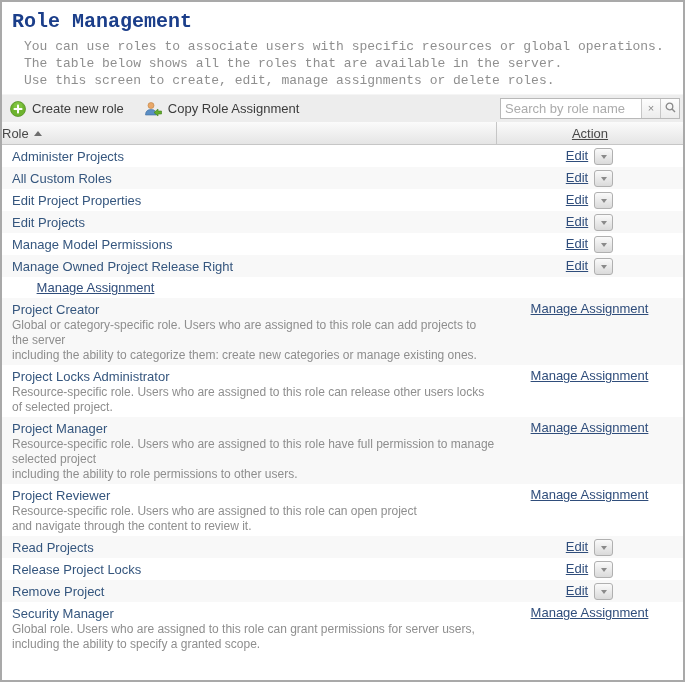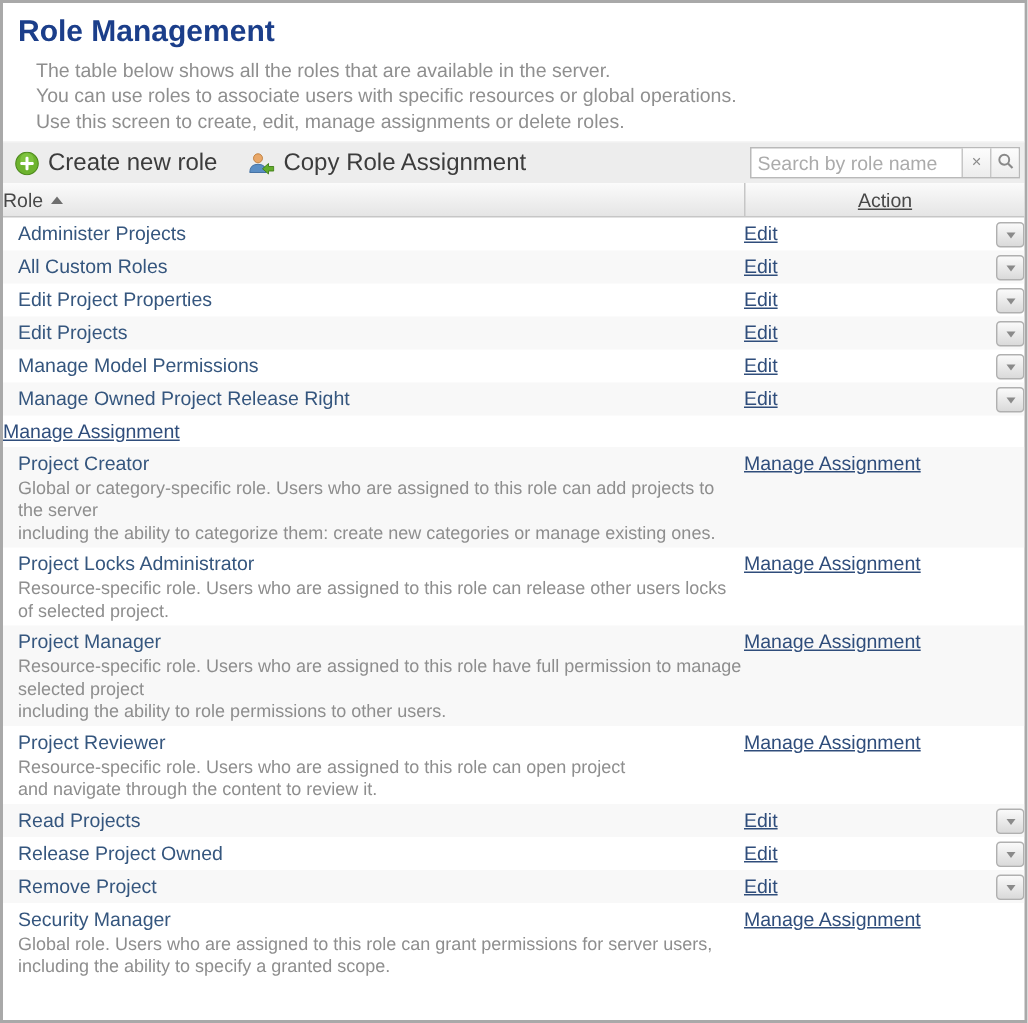--- a/index.html
+++ b/index.html
@@ -7,21 +7,21 @@
     position:relative;
     width:685px; height:682px;
     box-sizing:border-box;
     background:#ffffff;
     border:2px solid #a9a9a9;
     font-family:"Liberation Sans", sans-serif;
     overflow:hidden;
     display:flex; flex-direction:column;
   }
   
-  .hdr { padding:8px 10px 5px 10px; background:#ffffff; }
+  .hdr { padding:8px 10px 5px 10px; background:#ffffff;font-family:Liberation Mono, monospace; }
   .hdr h1 {
     margin:0 0 5px 0;
     font-size:20px; line-height:23px;
     font-weight:bold;
     color:#1b3e8a;
   }
   .intro { margin-left:12px; }
   .intro div {
     font-size:13px; line-height:17px;
     color:#8f8f8f;
@@ -29,21 +29,21 @@
   
   .toolbar {
     height:27px; flex:0 0 27px;
     background:#ededed;
     display:flex; align-items:center;
     padding:0 3px 0 8px;
     border-top:1px solid #f5f5f5;
   }
   .tool-btn {
     display:flex; align-items:center; gap:6px;
-    font-size:16px; color:#3c3c3c;
+    font-size:13px; color:#3c3c3c;
     cursor:pointer; margin-right:20px; white-space:nowrap;
   }
   .tool-btn svg { display:block; }
   .search {
     margin-left:auto;
     width:180px; height:21px;
     box-sizing:border-box;
     border:1px solid #b9b9b9;
     background:#ffffff;
     display:flex; align-items:stretch;
@@ -98,21 +98,21 @@
   .role-name {
     font-size:13px; line-height:15px;
     color:#35567e; text-decoration:none; display:inline-block;
   }
   .role-desc div {
     font-size:12px; line-height:15px;
     color:#8e8e8e;
   }
   .action-cell {
     width:187px; flex:0 0 187px;
-    display:flex; align-items:flex-start; justify-content:space-between;
+    display:flex; align-items:flex-start; justify-content:center;
     padding-top:3px; box-sizing:border-box;
   }
   .action-link {
     font-size:13px; line-height:15px;
     color:#2f4d7b; text-decoration:underline; cursor:pointer;
   }
   .dd-btn {
     width:17px; height:15px;
     margin-left:6px;
     border:1px solid #b0b0b0; border-radius:3px;
@@ -128,22 +128,22 @@
   }
 </style>
 </head>
 <body>
 
 <div class="page">
 
   <div class="hdr">
     <h1>Role Management</h1>
     <div class="intro">
+      <div>You can use roles to associate users with specific resources or global operations.</div>
       <div>The table below shows all the roles that are available in the server.</div>
-      <div>You can use roles to associate users with specific resources or global operations.</div>
       <div>Use this screen to create, edit, manage assignments or delete roles.</div>
     </div>
   </div>
 
   <div class="toolbar">
     <div class="tool-btn">
       <span>
         <svg width="16" height="16" viewBox="0 0 16 16">
           <circle cx="8" cy="8" r="7.5" fill="#6db32e" stroke="#4d8a1c" stroke-width="0.7"></circle>
           <circle cx="8" cy="5.5" r="4.5" fill="#8ccf4f" opacity="0.55"></circle>
@@ -287,21 +287,21 @@
       <div class="row">
         <div class="role-cell"><span class="role-name">Read Projects</span></div>
         <div class="action-cell">
           <a class="action-link">Edit</a>
           <span class="dd-btn">
             <span class="caret"></span>
           </span>
         </div>
       </div>
       <div class="row">
-        <div class="role-cell"><span class="role-name">Release Project Owned</span></div>
+        <div class="role-cell"><span class="role-name">Release Project Locks</span></div>
         <div class="action-cell">
           <a class="action-link">Edit</a>
           <span class="dd-btn">
             <span class="caret"></span>
           </span>
         </div>
       </div>
       <div class="row">
         <div class="role-cell"><span class="role-name">Remove Project</span></div>
         <div class="action-cell">

